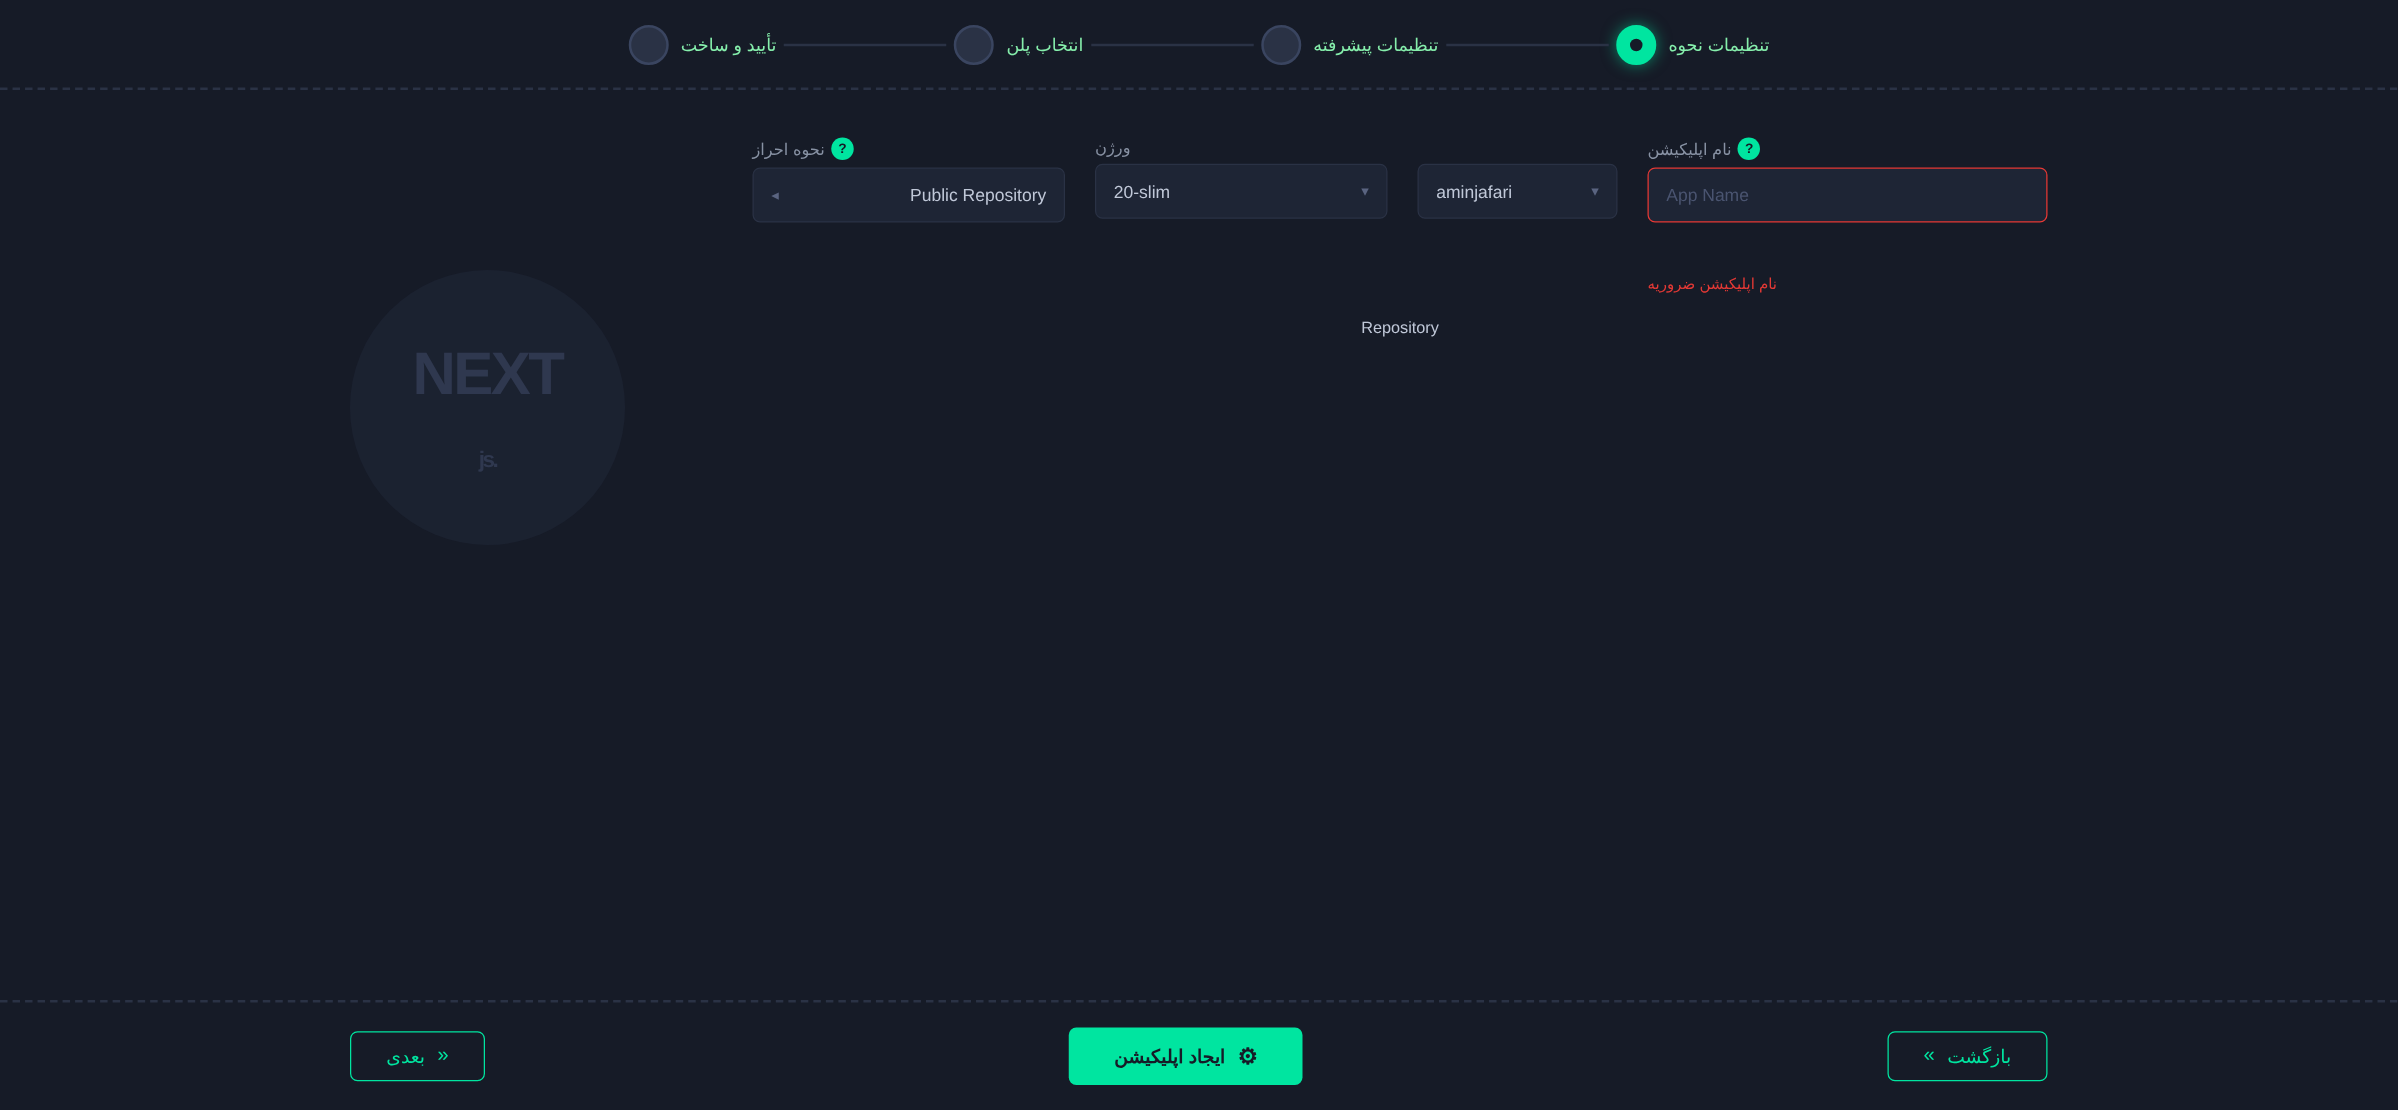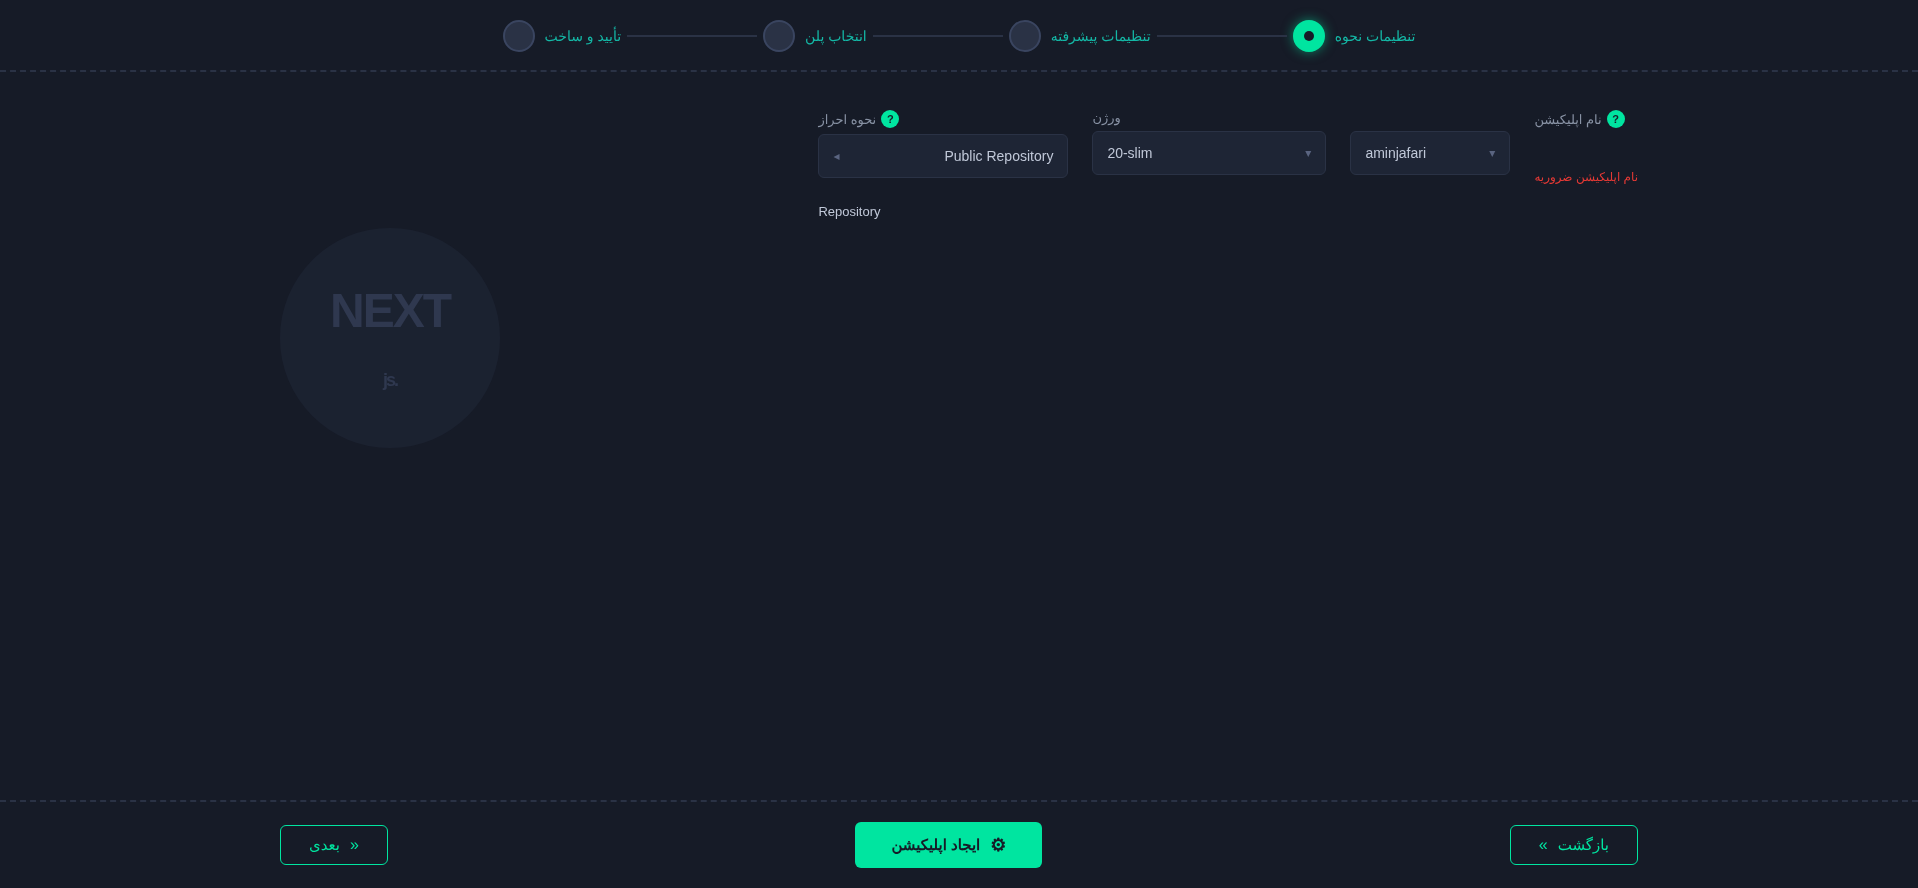--- a/index.html
+++ b/index.html
@@ -22,21 +22,21 @@
       padding: 20px 0 18px 0;
       gap: 0;
     }
     .step-item {
       display: flex;
       align-items: center;
       gap: 10px;
     }
     .step-label {
       font-size: 14px;
-      color: #14b8a6;
+      color: #86efac;
       white-space: nowrap;
     }
     .step-circle {
       width: 32px;
       height: 32px;
       border-radius: 50%;
       background: #2a3245;
       border: 2px solid #3a4560;
       display: flex;
       align-items: center;
@@ -143,21 +143,21 @@
       font-size: 12px;
       direction: rtl;
       margin-top: 36px;
     }
 
     
     .repo-section {
       margin-top: 20px;
       display: flex;
       flex-direction: column;
-      align-items: flex-end;
+      align-items: center;
       gap: 8px;
     }
     .repo-label {
       font-size: 13px;
       color: #c0c8d8;
       direction: rtl;
     }
     .repo-input {
       background: #1e2535;
       border: 1px solid #2a3245;
@@ -168,21 +168,21 @@
       height: 44px;
       width: 480px;
       outline: none;
       direction: ltr;
     }
 
     
     .logo-area {
       position: absolute;
       left: 280px;
-      top: 228px;
+      top: 216px;
       display: flex;
       align-items: center;
       justify-content: center;
     }
     .nextjs-circle {
       width: 220px;
       height: 220px;
       border-radius: 50%;
       background: #1e2535;
       display: flex;
@@ -313,20 +313,21 @@
 
 <div class="right-form">
 
   <div class="form-row">
 
     <div class="form-group">
       <div class="form-label">
         <span class="help-icon">?</span>
         <span>نام اپلیکیشن</span>
       </div>
+      <input class="app-name-input" type="text" placeholder="App Name" style="">
       <span class="error-text">نام اپلیکیشن ضروریه</span>
     </div>
 
     <div class="form-group">
       <div class="form-label">
         &nbsp;
       </div>
       <div class="dropdown-select" style="width:160px;">
         <span>aminjafari</span>
         <span class="chevron">▾</span>

